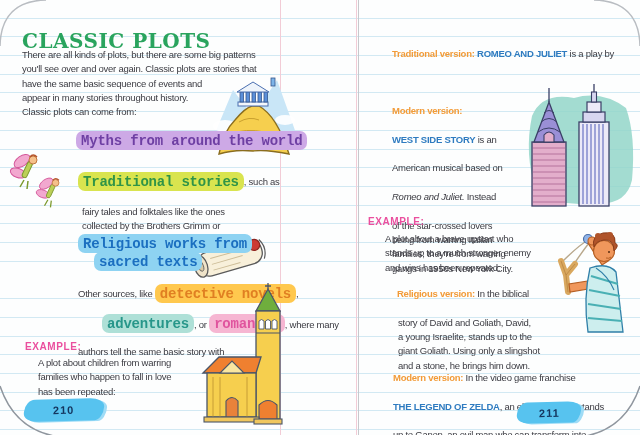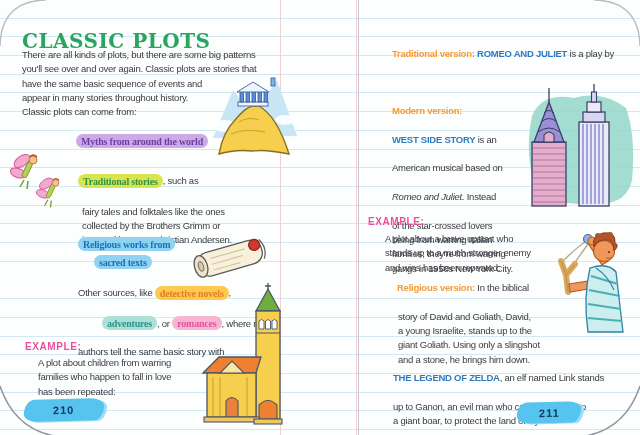--- a/index.html
+++ b/index.html
@@ -17,21 +17,21 @@
   .vline{position:absolute;top:0;bottom:0;width:1px;}
   .vline.pink{background:#f2ccd6;}
   .vline.gray{background:#c6c9cd;}
   .txt{position:absolute;font-size:9.5px;line-height:14.3px;letter-spacing:-0.25px;white-space:pre-line;}
   .ln{height:14.3px;white-space:nowrap;}
   .title{
     position:absolute;font-family:"DejaVu Serif", serif;font-weight:bold;
     font-size:20px;letter-spacing:0.5px;color:#2aa45e;white-space:nowrap;
   }
   .hl{
-    font-family:Liberation Serif, serif;font-weight:bold;font-size:10px;
+    font-family:Liberation Mono, monospace;font-weight:bold;font-size:14px;
     letter-spacing:-0.2px;padding:1.5px 5px;border-radius:7px;white-space:nowrap;
   }
   .hl-purple{background:#cda9e6;color:#6e3fa3;}
   .hl-yellow{background:#d9e44f;color:#2f9447;}
   .hl-blue{background:#8ed3f2;color:#1b6fc0;}
   .hl-amber{background:#ffc84e;color:#e07f22;}
   .hl-teal{background:#aee0d7;color:#27968a;margin-left:24px;}
   .hl-pink{background:#f6b6d2;color:#e0549e;}
   .pill{position:absolute;}
   .lbl-orange{color:#f29b38;font-weight:bold;}
@@ -236,21 +236,21 @@
         <line x1="27" y1="18" x2="27" y2="4" stroke="#3a3f66" stroke-width="1.3"></line>
         <path d="M22 58 v-7 q5 -6 10 0 v7 z" fill="#e3aecb" stroke="#3a3f66" stroke-width="1.1"></path>
       </svg>
     </div>
 
     <div class="example-label" style="left:368px;top:216px">EXAMPLE:</div>
     <div class="txt" style="left:385px;top:232px">A plot about a brave upstart who
 stands up to a much stronger enemy
 and wins has been repeated:</div>
 
-    <div class="txt" style="left:397px;top:267px">
+    <div class="txt" style="left:397px;top:273px">
       <div class="ln">
         <span class="lbl-orange">Religious version:</span><span> In the biblical</span>
       </div>
       <div style="margin-left:1px">story of David and Goliath, David,
 a young Israelite, stands up to the
 giant Goliath. Using only a slingshot
 and a stone, he brings him down.</div>
     </div>
 
     <div class="illus" style="left:548px;top:228px">
@@ -269,20 +269,23 @@
         <path d="M58 30 q3 1 5 -1" stroke="#b55f24" fill="none" stroke-width="1"></path>
         <path d="M46 52 L21 56 L22 64 L46 60 Z" fill="#f0975c" stroke="#b55f24" stroke-width="1.2"></path>
         <path d="M42 40 Q60 34 68 44 L75 104 L40 104 Q35 70 42 40 Z" fill="#cdeeee" stroke="#2f7fa8" stroke-width="1.3"></path>
         <path d="M43 48 L70 56 M41 62 L72 68 M40 76 L73 81 M40 90 L74 93" stroke="#49b0b4" stroke-width="2.2"></path>
         <path d="M48 40 Q60 48 66 62" stroke="#2f7fa8" stroke-width="1.1" fill="none"></path>
       </svg>
     </div>
 
     <div class="txt" style="left:393px;top:357px">
       <div class="ln">
+        <span class="lbl-orange">Modern version:</span><span> In the video game franchise</span>
+      </div>
+      <div class="ln">
         <span class="work-title">THE LEGEND OF ZELDA</span><span>, an elf named Link stands</span>
       </div>
       <div>up to Ganon, an evil man who can transform into
 a giant boar, to protect the land of Hyrule.</div>
     </div>
 
     <div class="badge" style="left:517px;top:402px;width:64px;height:21px">
       <span>211</span>
     </div>
   </div>

